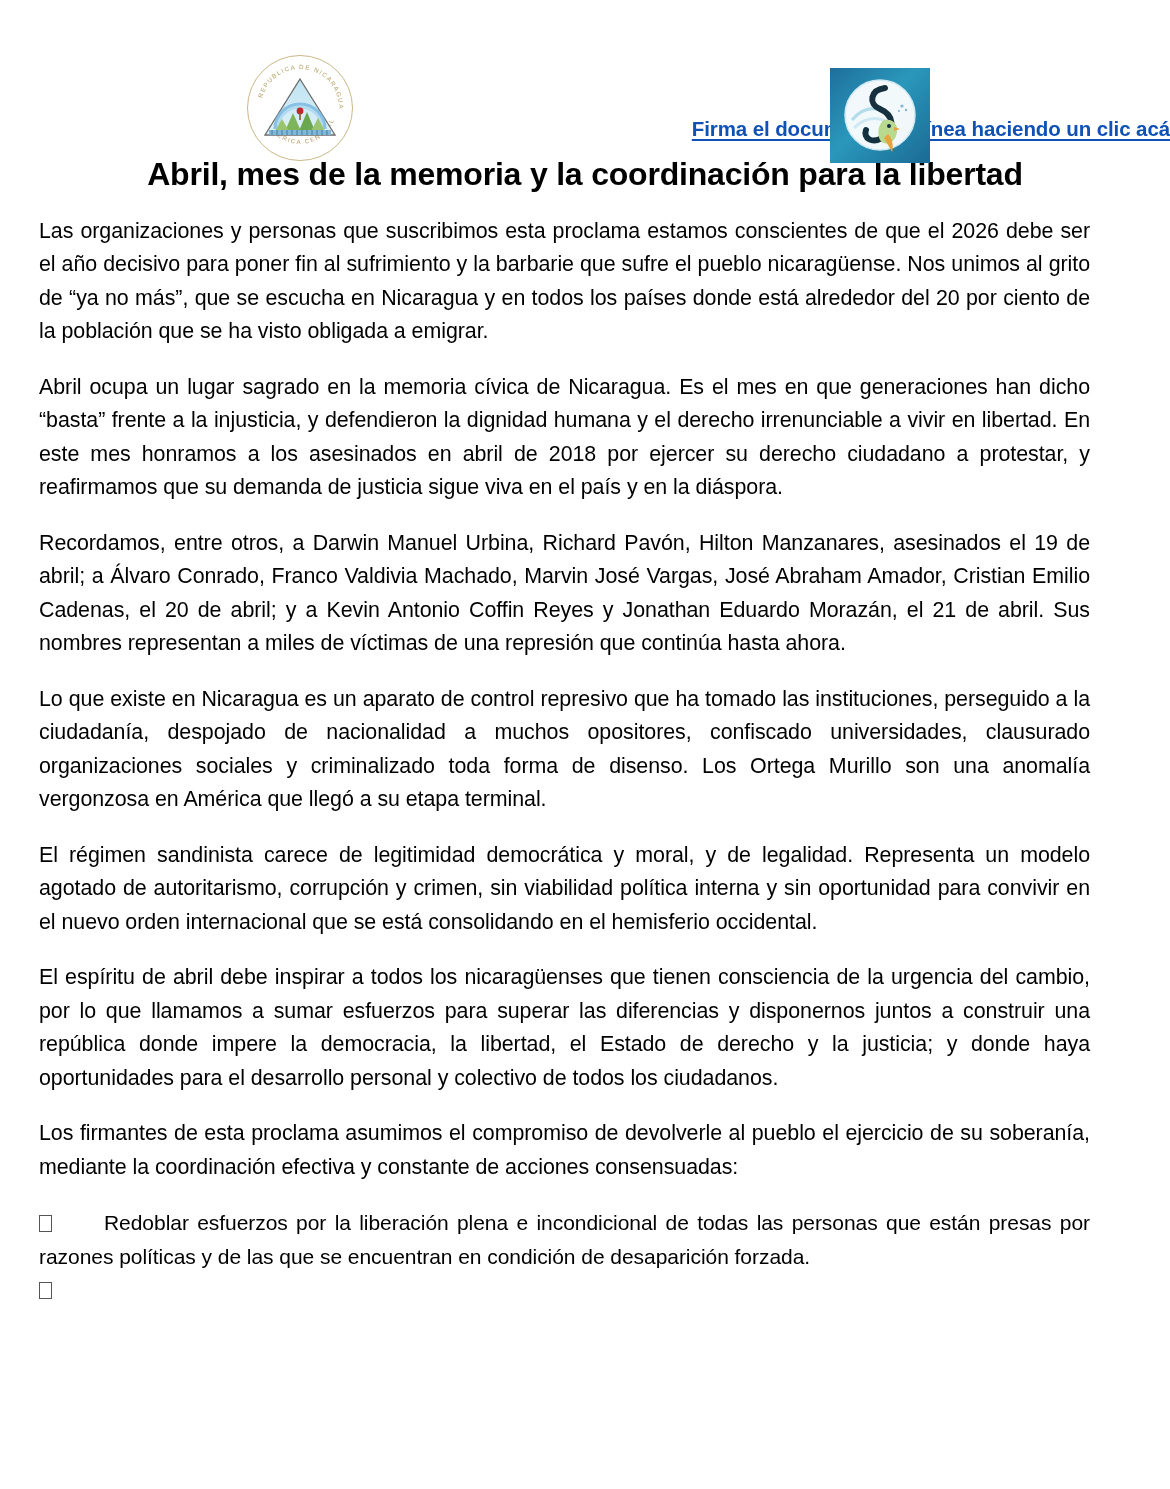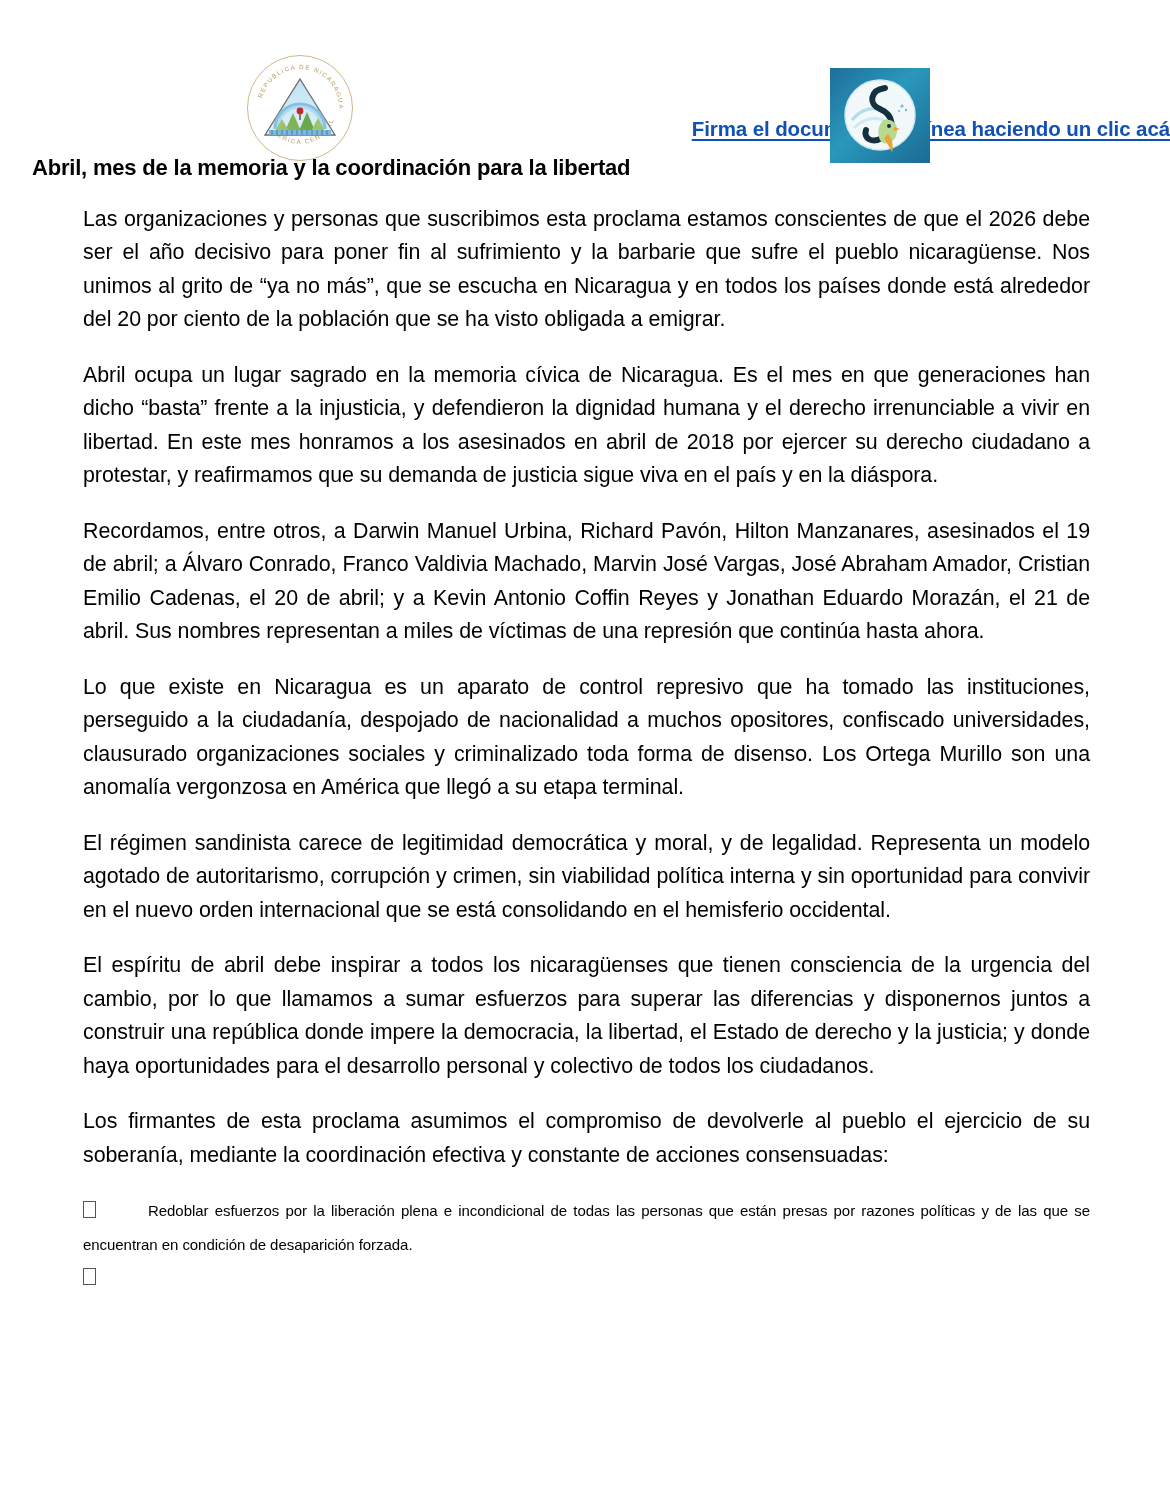--- a/index.html
+++ b/index.html
@@ -80,34 +80,34 @@
     font-weight: bold;
     color: #1051b6;
     text-decoration: underline;
     text-underline-offset: 3px;
     letter-spacing: -0.1px;
     cursor: pointer;
   }
 
   
   .doc-title {
-    text-align: left;
-    font-size: 22px;
+    text-align: center;
+    font-size: 32px;
     font-weight: bold;
     color: #000;
     margin: 10px 0 0 0;
     padding: 0 32px;
     line-height: 1.2;
     letter-spacing: -0.2px;
   }
 
   
   .body-wrap {
     margin: 0;
-    padding: 22px 80px 0 83px;
+    padding: 22px 80px 0 39px;
     box-sizing: border-box;
   }
 
   p.para {
     text-align: justify;
     font-size: 21.4px;
     line-height: 33.5px;
     margin: 0 0 22px 0;
     color: #000;
     letter-spacing: -0.05px;
@@ -118,21 +118,21 @@
 
   
   .commit-list {
     margin: 0;
     padding: 0;
     list-style: none;
   }
   .commit-item {
     position: relative;
     text-align: justify;
-    font-size: 15px;
+    font-size: 21px;
     line-height: 33.5px;
     margin: 0 0 0 0;
     padding: 0;
     color: #000;
     letter-spacing: -0.05px;
   }
   .tofu {
     display: inline-block;
     width: 13px;
     height: 17px;

